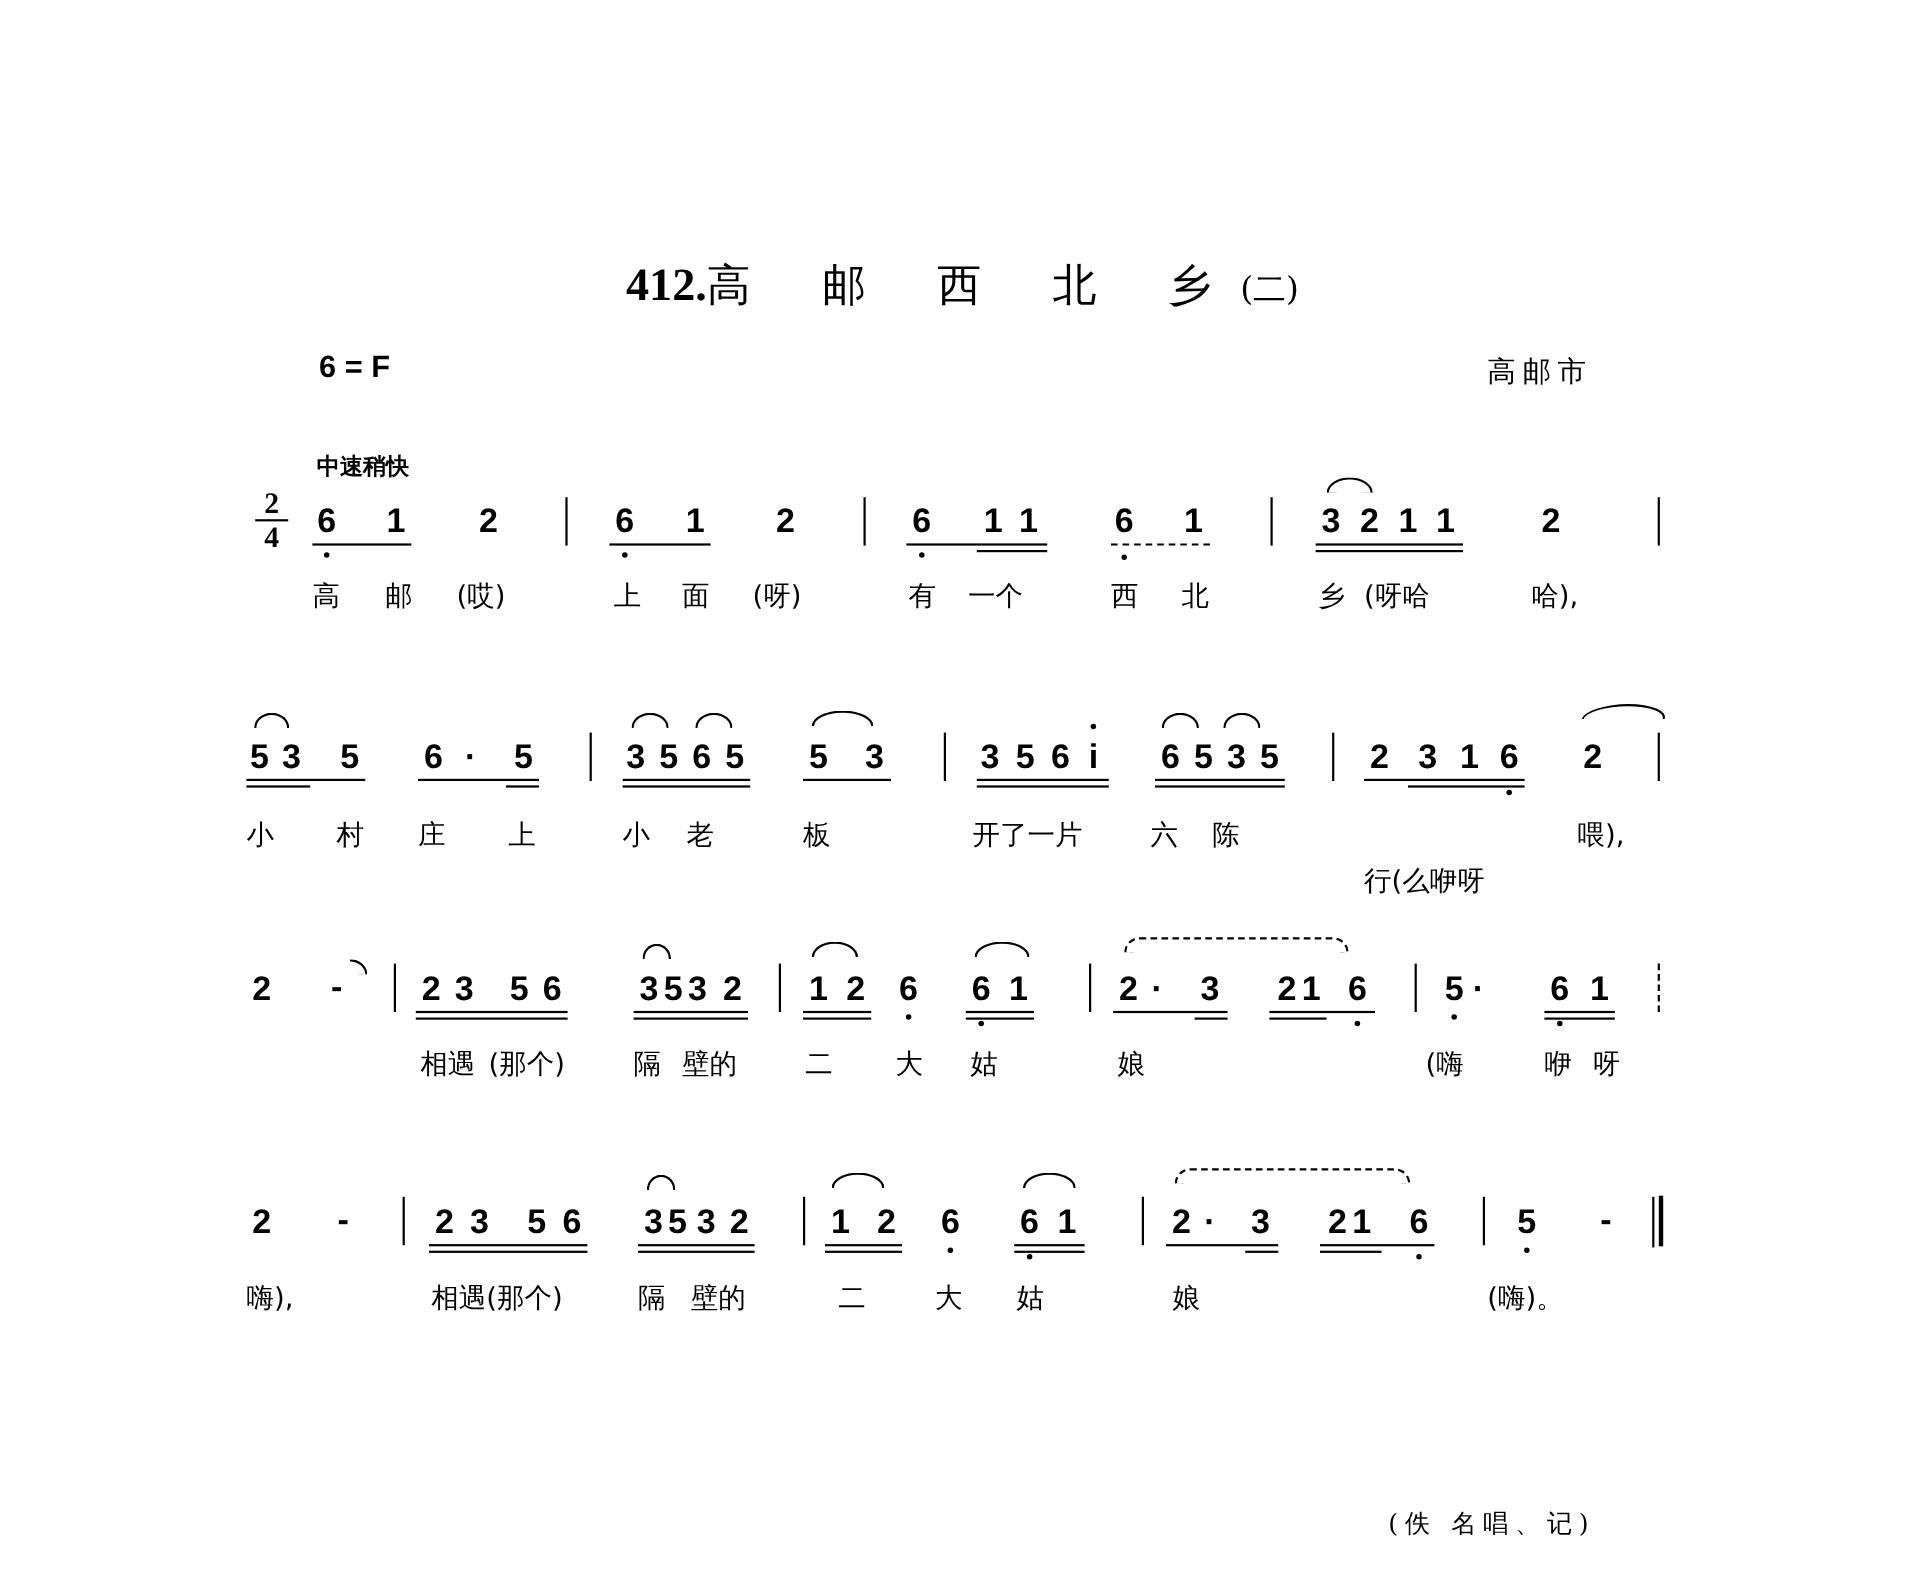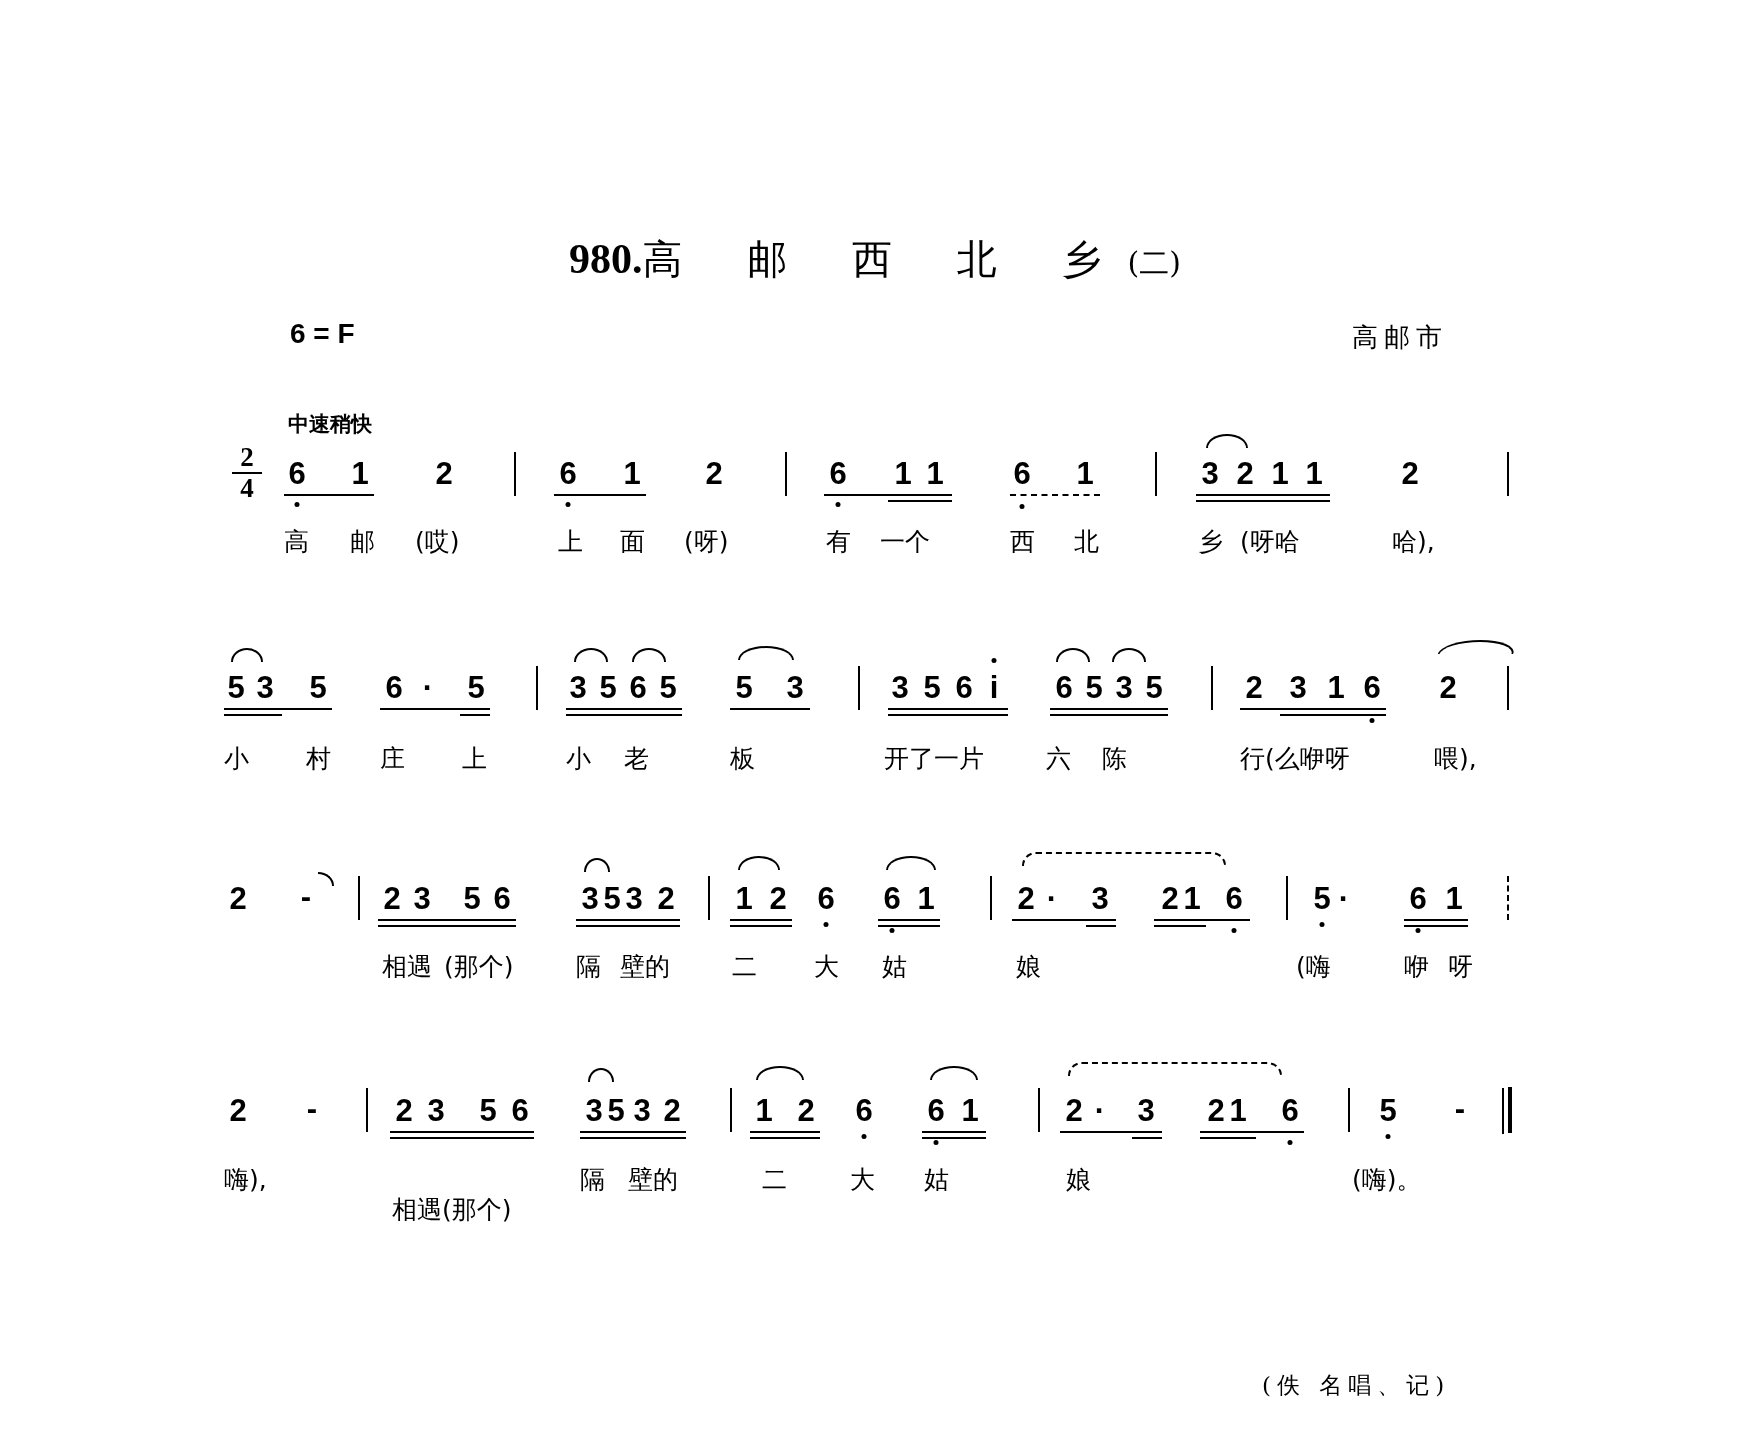--- a/index.html
+++ b/index.html
@@ -24,21 +24,21 @@
   .finalbar { position: absolute; width: 4px; background: #000; height: 46px; }
   .slur { position: absolute; border: 2px solid #000; border-bottom: none; border-radius: 50% 50% 0 0 / 100% 100% 0 0; height: 12px; }
   .dashslur { position: absolute; border: 2px dashed #000; border-bottom: none; border-radius: 18px 18px 0 0; height: 12px; }
   .lyric { position: absolute; font-family: "DejaVu Sans", sans-serif; font-size: 25px; white-space: nowrap; }
   .credit { left: 1262px; top: 1370px; font-size: 23px; letter-spacing: 6px; font-family: "DejaVu Serif", serif; }
 </style>
 </head>
 <body>
 
 <div class="abs title">
-  <span class="num">980.</span><span class="name">高 邮 西 北 乡</span><span class="sub">(二)</span>
+  <span class="num">412.</span><span class="name">高 邮 西 北 乡</span><span class="sub">(二)</span>
 </div>
 <div class="abs key">6 = F</div>
 <div class="abs region">高邮市</div>
 <div class="abs tempo">中速稍快</div>
 <div class="abs timesig">
   <div>2</div>
   <div class="bar"></div>
   <div>4</div>
 </div>
 
@@ -153,21 +153,21 @@
   <span class="lyric" style="left:224px;top:742px">小</span>
   <span class="lyric" style="left:306px;top:742px">村</span>
   <span class="lyric" style="left:380px;top:742px">庄</span>
   <span class="lyric" style="left:462px;top:742px">上</span>
   <span class="lyric" style="left:566px;top:742px">小</span>
   <span class="lyric" style="left:624px;top:742px">老</span>
   <span class="lyric" style="left:730px;top:742px">板</span>
   <span class="lyric" style="left:884px;top:742px">开了一片</span>
   <span class="lyric" style="left:1046px;top:742px">六</span>
   <span class="lyric" style="left:1102px;top:742px">陈</span>
-  <span class="lyric" style="left:1240px;top:742px">行(么咿呀</span>
+  <span class="lyric" style="left:1240px;top:784px">行(么咿呀</span>
   <span class="lyric" style="left:1434px;top:742px">喂),</span>
 </div>
 
 <div class="abs line" style="top:0">
   <span class="note" style="left:238px;top:882px">2</span>
   <span class="note" style="left:306px;top:880px">-</span>
   <span class="slur" style="left:318px;width:14px;top:872px;border-radius:0 100% 0 0;border-left:none"></span>
   <span class="barline" style="left:358px;top:876px"></span>
 
   <span class="note" style="left:392px;top:882px">2</span>
@@ -286,21 +286,21 @@
   <span class="uline" style="left:1200px;width:56px;top:1137px"></span>
   <span class="barline" style="left:1348px;top:1088px"></span>
 
   <span class="note" style="left:1388px;top:1094px">5</span>
   <span class="dot-below" style="left:1388px;top:1134px"></span>
   <span class="note" style="left:1460px;top:1092px">-</span>
   <span class="barline" style="left:1502px;top:1088px;height:46px"></span>
   <span class="finalbar" style="left:1508px;top:1087px"></span>
 
   <span class="lyric" style="left:224px;top:1163px">嗨),</span>
-  <span class="lyric" style="left:392px;top:1193px">相遇(那个)</span>
+  <span class="lyric" style="left:392px;top:1163px">相遇(那个)</span>
   <span class="lyric" style="left:580px;top:1163px">隔</span>
   <span class="lyric" style="left:628px;top:1163px">壁的</span>
   <span class="lyric" style="left:762px;top:1163px">二</span>
   <span class="lyric" style="left:850px;top:1163px">大</span>
   <span class="lyric" style="left:924px;top:1163px">姑</span>
   <span class="lyric" style="left:1066px;top:1163px">娘</span>
   <span class="lyric" style="left:1352px;top:1163px">(嗨)。</span>
 </div>
 
 <div class="abs credit">(佚  名唱、记)</div>

